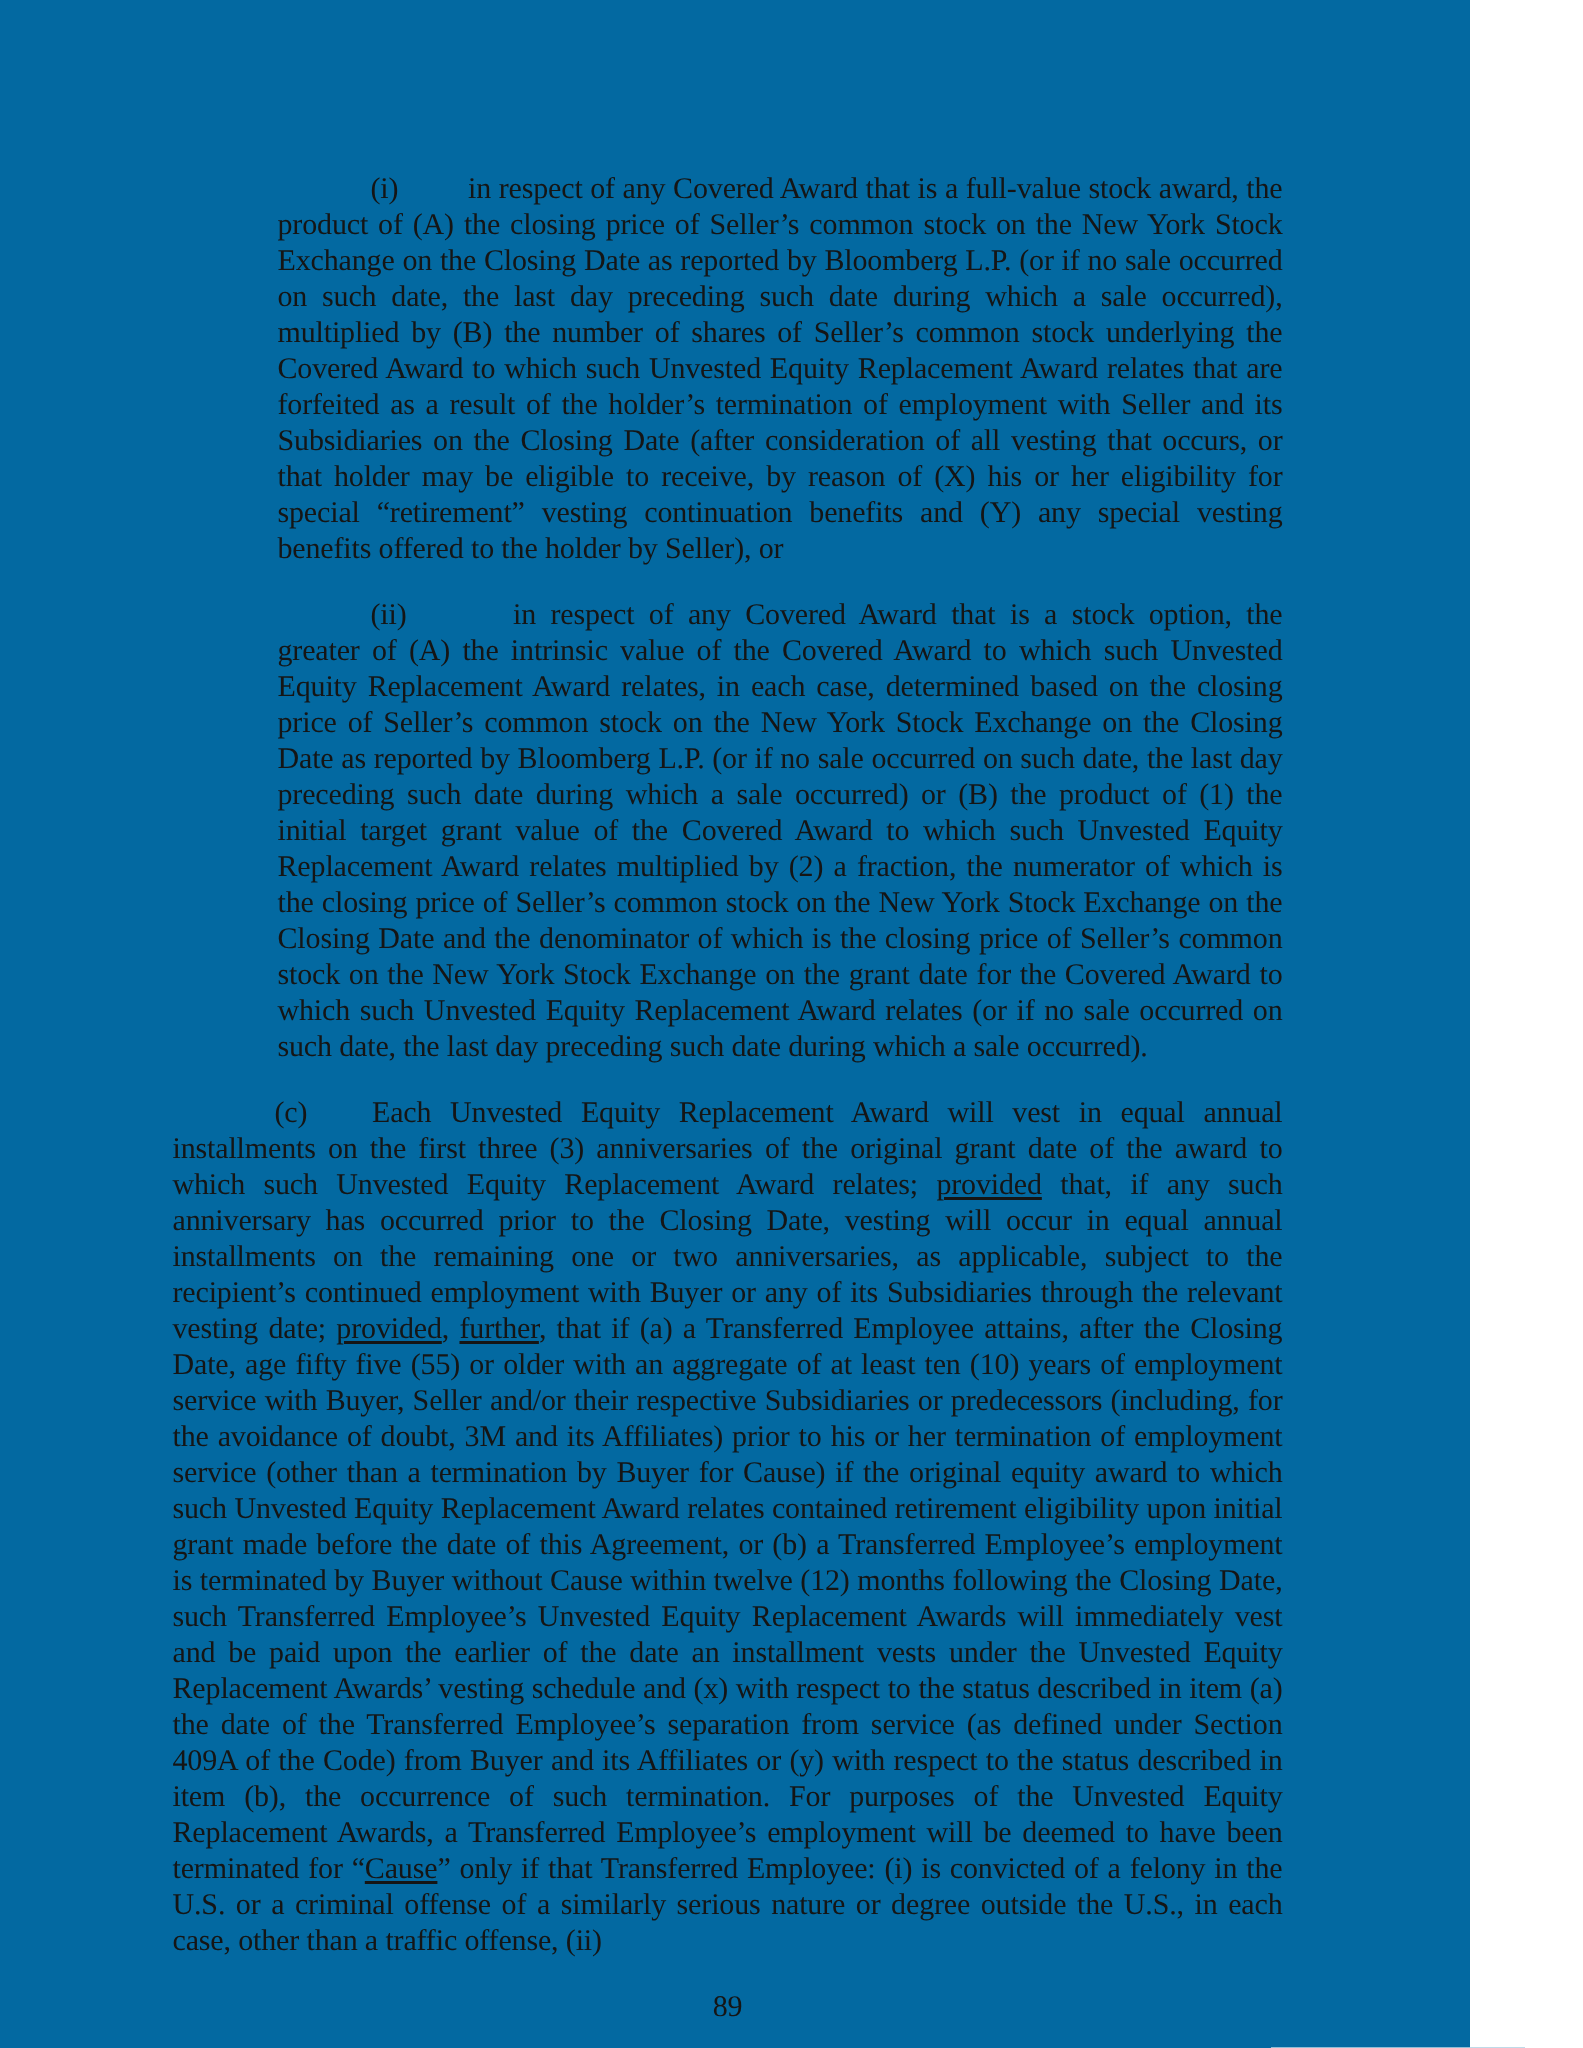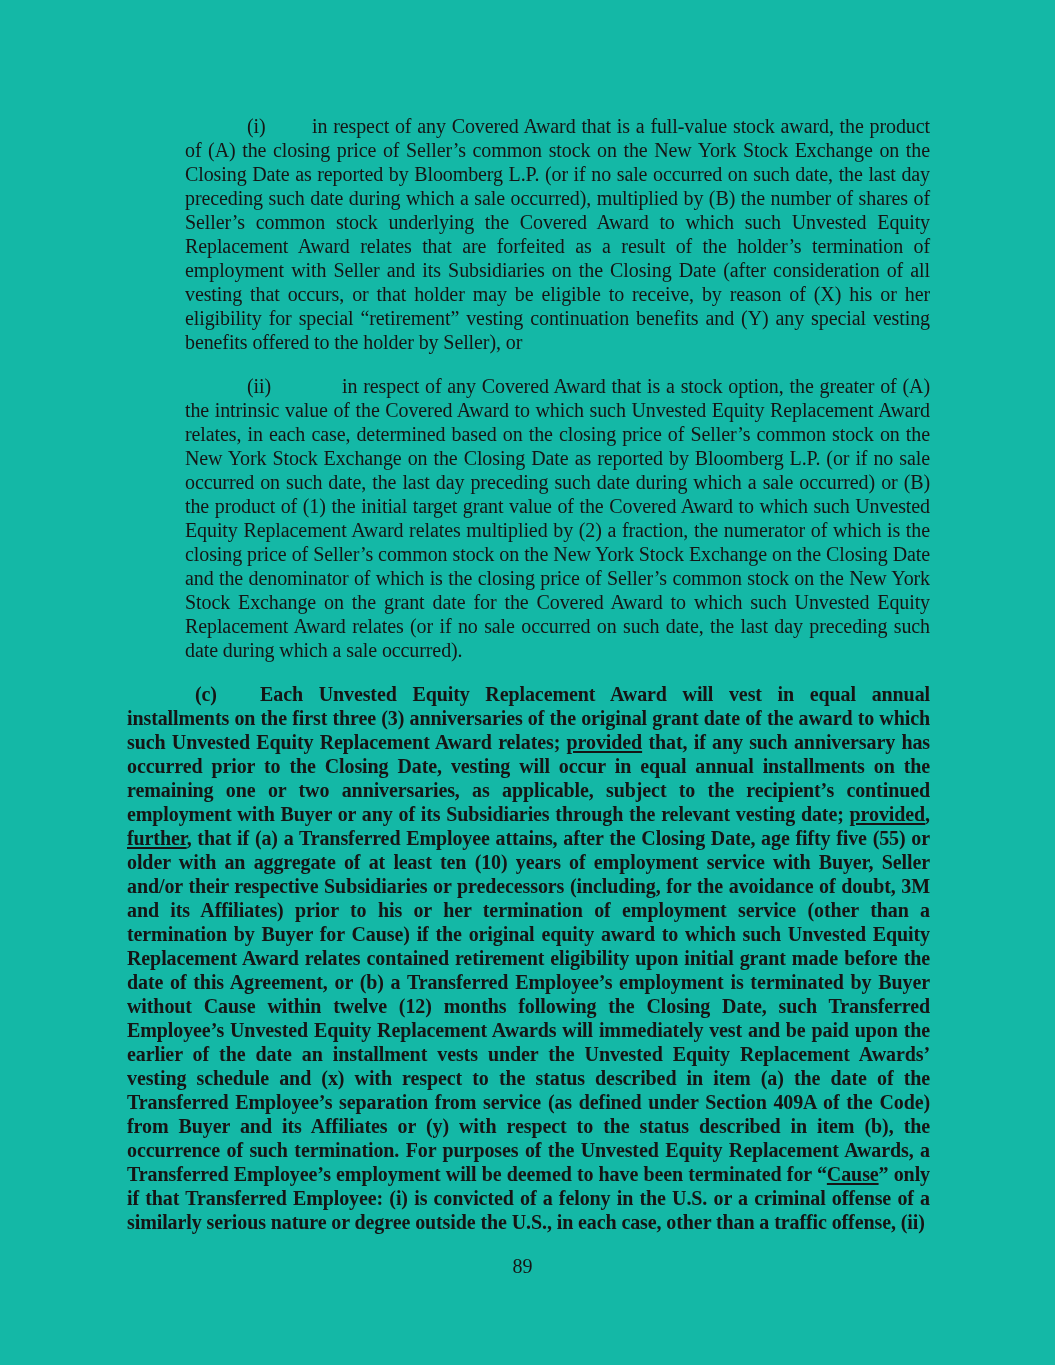--- a/index.html
+++ b/index.html
@@ -2,44 +2,43 @@
 <html><head>
 <meta charset="utf-8">
 <style>
   html, body {
     margin: 0;
     padding: 0;
     background: #ffffff;
   }
   .page {
     position: relative;
-    width: 1055px;
+    width: 980px;
     height: 1365px;
     box-sizing: border-box;
     padding: 114px 125px 0 115px;
-    background: #14b8a6;
+    background: #0369a1;
     color: #151515;
     font-family: "Liberation Serif", serif;
     font-size: 20px;
     line-height: 24px;
     letter-spacing: -0.1px;
     overflow: hidden;
   }
   .para {
     text-align: justify;
     margin: 0 0 20px 0;
   }
   .bq {
     margin-left: 70px;
     text-indent: 62px;
   }
   .main {
-    margin-left: 12px;
+    margin-left: 0;
     text-indent: 68px;
-    font-weight: bold;
   }
   .plabel {
     display: inline-block;
     text-indent: 0;
   }
   .w-i   { width: 65px; }
   .w-ii  { width: 95px; font-family: Liberation Serif, serif; }
   .w-c   { width: 65px; }
   .u { text-decoration: underline; text-underline-offset: 2px; }
   .pagenum {

